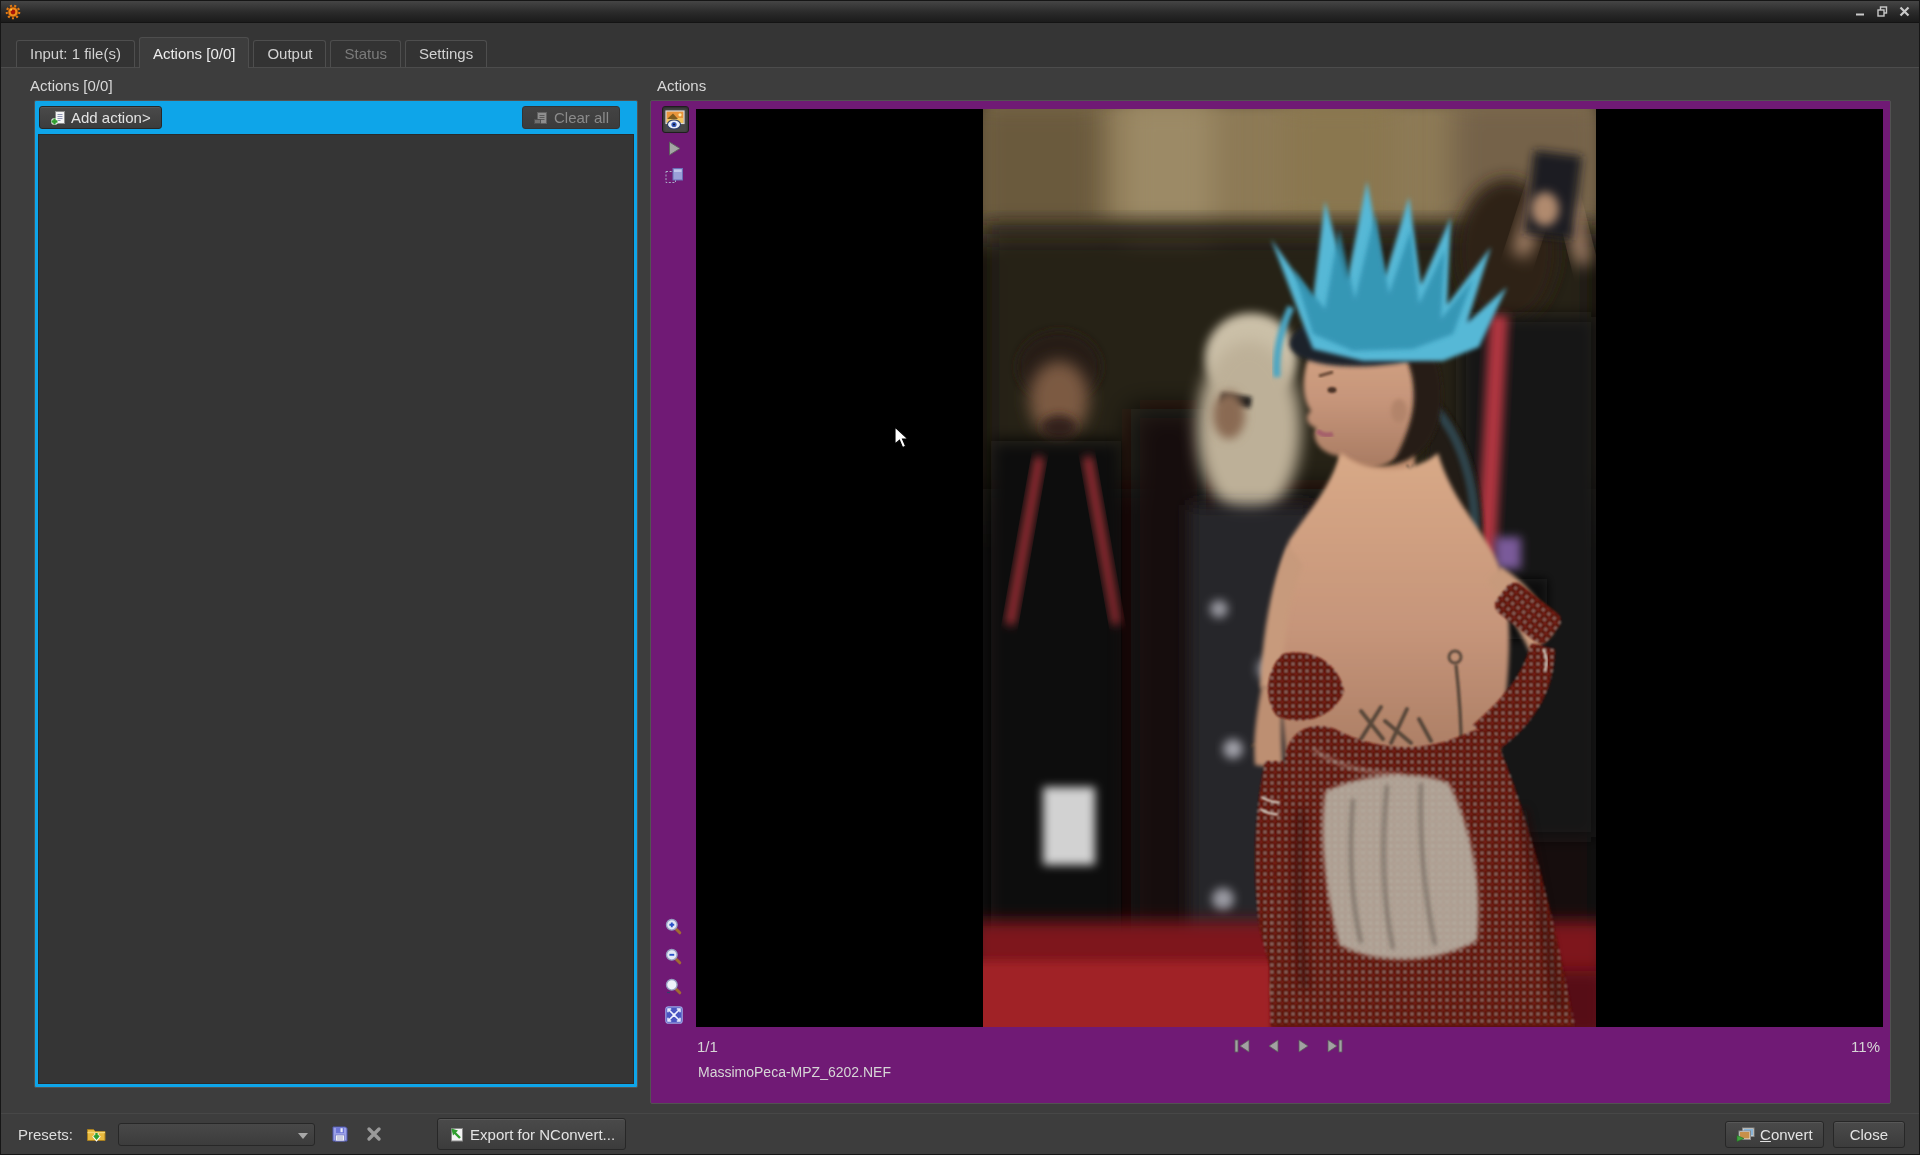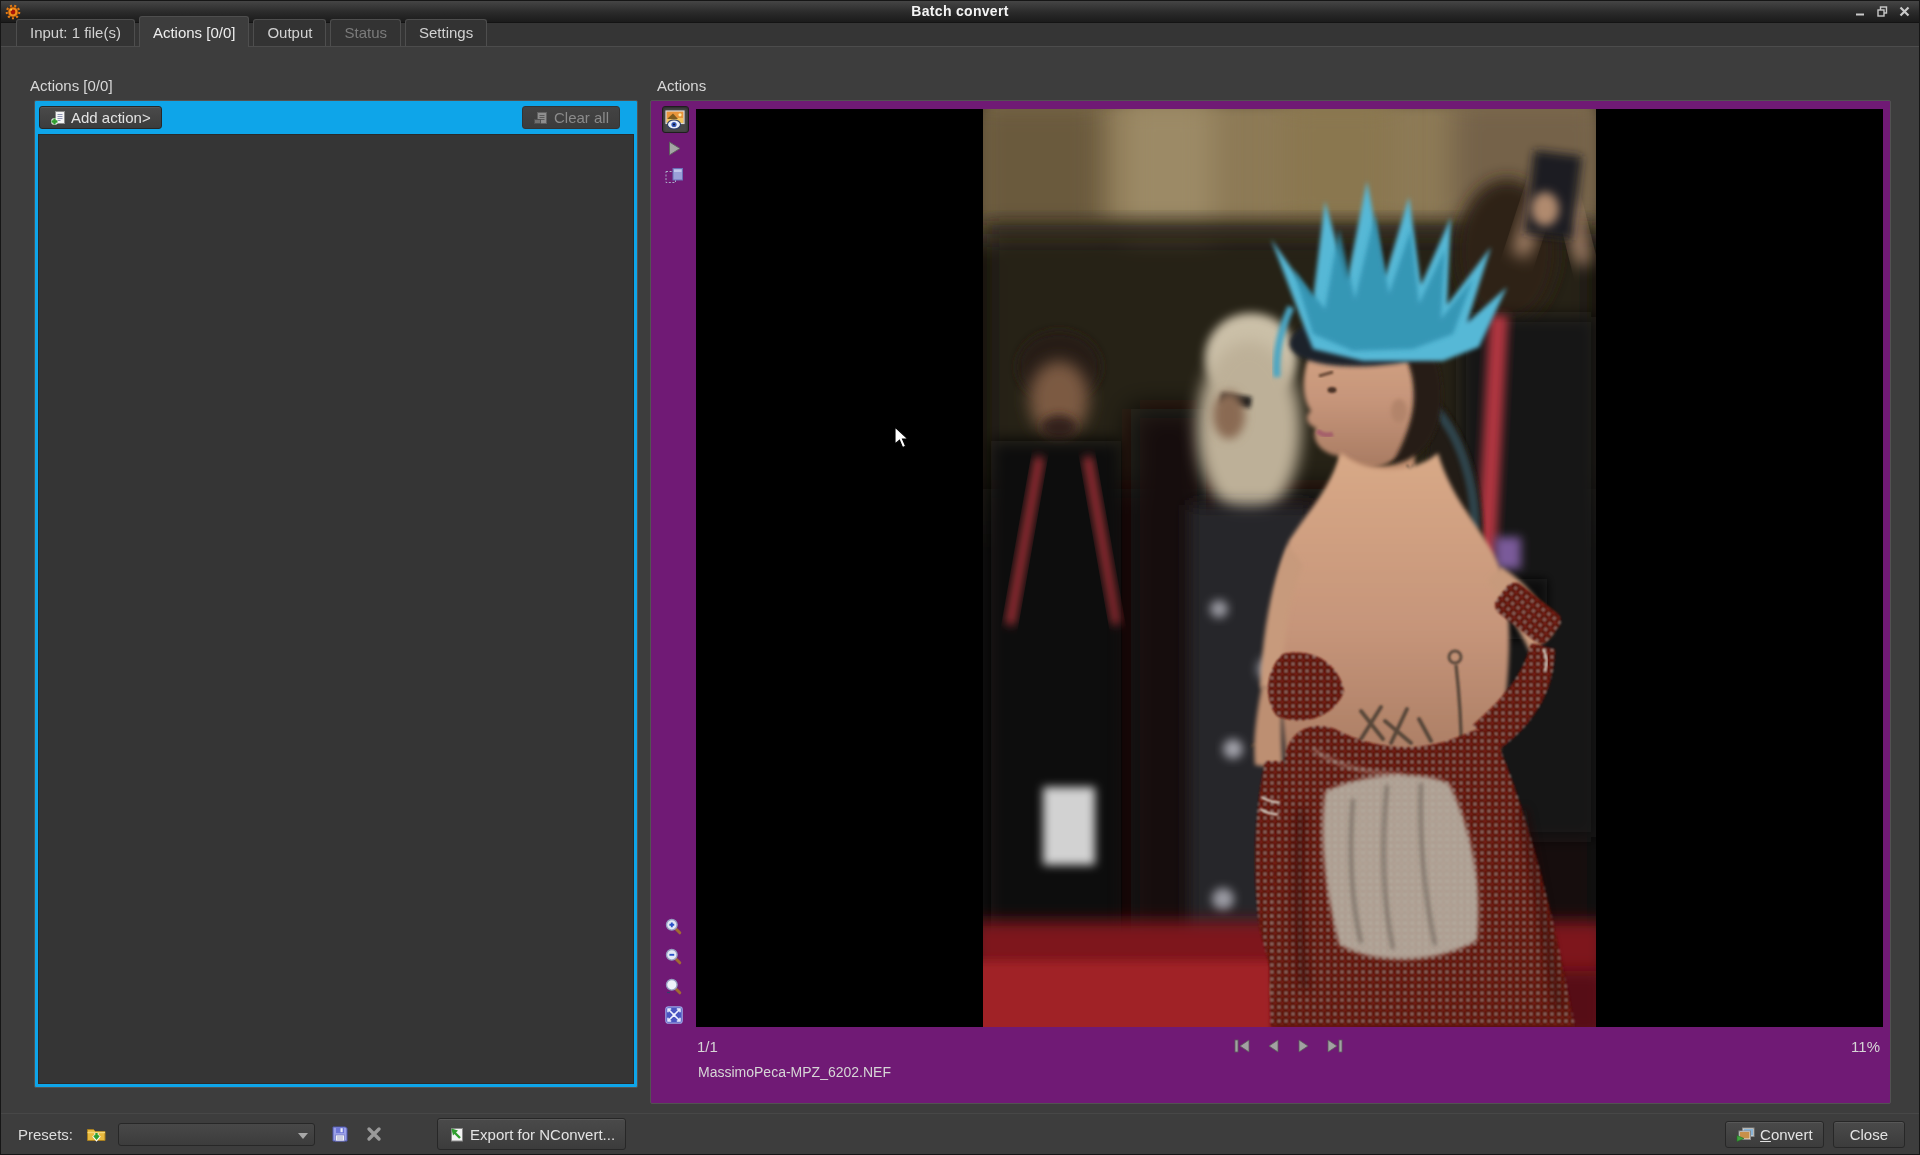--- a/index.html
+++ b/index.html
@@ -12,21 +12,21 @@
   .titlebar { position:absolute; left:0; top:0; right:0; height:22px;
               background:linear-gradient(#454545,#2a2a2a 55%,#1b1b1b);
               border-bottom:1px solid #141414; }
   .app-logo { position:absolute; left:4px; top:3px; width:16px; height:16px; }
   .win-title { position:absolute; left:0; right:0; top:2px; text-align:center;
                font-size:14px; font-weight:bold; color:#f4f4f4; letter-spacing:.3px; }
   .win-controls { position:absolute; right:8px; top:4px; display:flex; gap:9px; }
   .win-btn { width:13px; height:13px; display:flex; align-items:center; justify-content:center; }
 
   
-  .tabstrip { position:absolute; left:0; top:22px; right:0; height:24px;
+  .tabstrip { position:absolute; left:0; top:22px; right:0; height:45px;
               background:#353535; display:flex; align-items:flex-end; padding-left:15px;
               border-bottom:1px solid #4c4c4c; }
   .tab { height:27px; line-height:26px; padding:0 13px; font-size:15px; color:#d2d2d2;
          background:#333333; border:1px solid #4e4e4e; border-bottom:none;
          border-radius:3px 3px 0 0; margin-right:4px; position:relative; cursor:default; }
   .tab.active { height:31px; line-height:31px; background:#3d3d3d; color:#ededed;
                 margin-bottom:-1px; z-index:2; }
   .tab.disabled { color:#7b7b7b;margin-top:48px; }
 
   
@@ -99,21 +99,20 @@
 
 <div id="window">
 
   <div class="titlebar">
     <svg class="app-logo" viewBox="0 0 16 16">
       <circle cx="8" cy="8" r="6" fill="none" stroke="#e07a16" stroke-width="2.6" stroke-dasharray="2 2.1"></circle>
       <circle cx="8" cy="8" r="5" fill="#ef8c1a" stroke="#8a3c08" stroke-width="0.8"></circle>
       <circle cx="8" cy="8" r="2.4" fill="#a51408"></circle>
       <circle cx="6.2" cy="5.8" r="1" fill="#ffd24a" opacity="0.9"></circle>
     </svg>
-    <div class="win-title">Batch convert</div>
     <div class="win-controls">
       <span class="win-btn">
         <svg width="11" height="11" viewBox="0 0 11 11">
             <rect x="1" y="7.5" width="8" height="2" fill="#c9c9c9"></rect>
           </svg>
       </span>
       <span class="win-btn">
         <svg width="11" height="11" viewBox="0 0 11 11">
             <rect x="3.5" y="1" width="6" height="6" fill="none" stroke="#c9c9c9" stroke-width="1.4"></rect>
             <rect x="1" y="4" width="6" height="6" fill="#2a2a2a" stroke="#c9c9c9" stroke-width="1.4"></rect>

